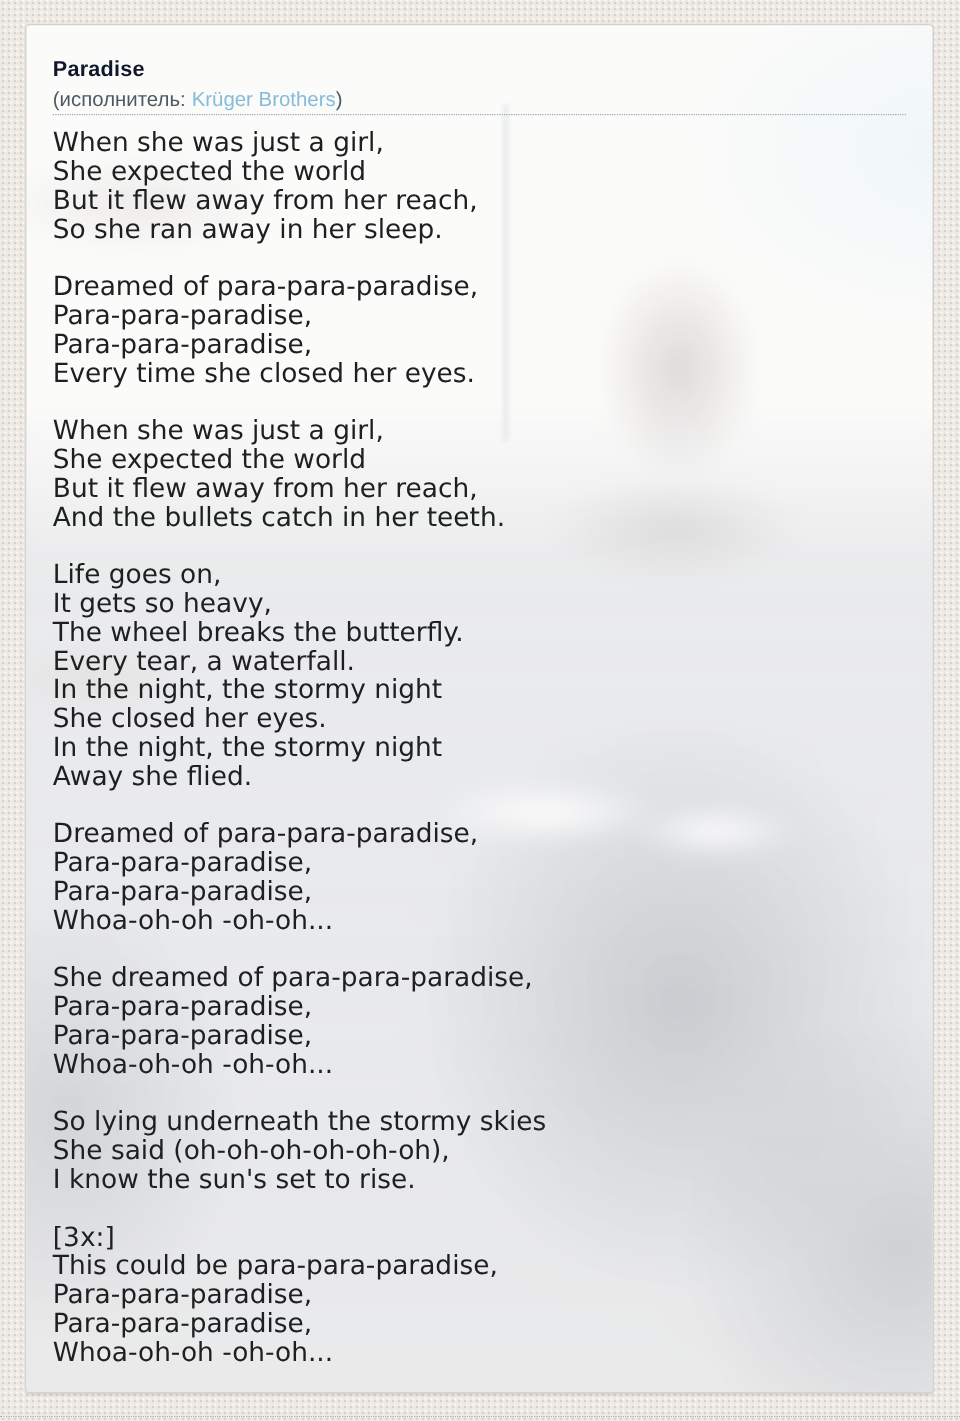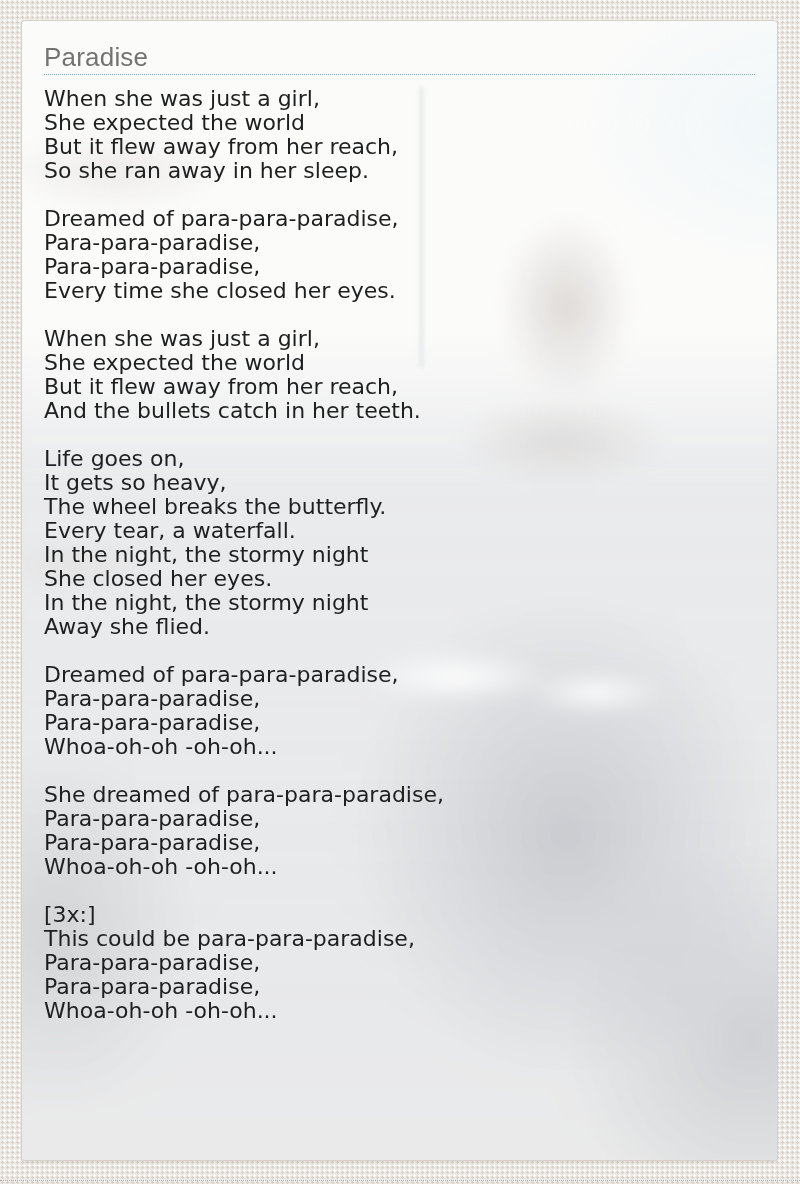--- a/index.html
+++ b/index.html
@@ -75,24 +75,24 @@
     pointer-events: none;
   }
 
   .content {
     position: relative;
     padding: 22px 22px 0 22px;
   }
 
   .title {
     margin: 0;
-    font-size: 26px;
+    font-size: 18px;
     line-height: 28px;
-    font-weight: normal;
-    color: #737373;
+    font-weight: bold;
+    color: #0f172a;
     letter-spacing: 0.2px;
   }
 
   .subtitle {
     margin: 2px 0 0 0;
     font-size: 17px;
     line-height: 19px;
     color: #4d5a64;
   }
   .subtitle .pre { margin-right: 5px; }
@@ -129,27 +129,31 @@
 </style>
 </head>
 <body>
 
 <div class="card">
   <div class="photo"></div>
   <div class="wall-line"></div>
 
   <div class="content">
     <h1 class="title">Paradise</h1>
+    <div class="subtitle">
+      <span class="pre">(исполнитель:</span><a class="artist-link">Krüger Brothers</a><span>)</span>
+    </div>
     <hr class="divider">
 
     <div class="lyrics">
         <p class="stanza">When she was just a girl,<br>She expected the world<br>But it flew away from her reach,<br>So she ran away in her sleep.</p>
         <p class="stanza">Dreamed of para-para-paradise,<br>Para-para-paradise,<br>Para-para-paradise,<br>Every time she closed her eyes.</p>
         <p class="stanza">When she was just a girl,<br>She expected the world<br>But it flew away from her reach,<br>And the bullets catch in her teeth.</p>
         <p class="stanza">Life goes on,<br>It gets so heavy,<br>The wheel breaks the butterfly.<br>Every tear, a waterfall.<br>In the night, the stormy night<br>She closed her eyes.<br>In the night, the stormy night<br>Away she flied.</p>
         <p class="stanza">Dreamed of para-para-paradise,<br>Para-para-paradise,<br>Para-para-paradise,<br>Whoa-oh-oh -oh-oh...</p>
         <p class="stanza">She dreamed of para-para-paradise,<br>Para-para-paradise,<br>Para-para-paradise,<br>Whoa-oh-oh -oh-oh...</p>
+        <p class="stanza">So lying underneath the stormy skies<br>She said (oh-oh-oh-oh-oh-oh),<br>I know the sun's set to rise.</p>
         <p class="stanza">[3x:]<br>This could be para-para-paradise,<br>Para-para-paradise,<br>Para-para-paradise,<br>Whoa-oh-oh -oh-oh...</p>
       </div>
   </div>
 </div>
 
 <div class="bottom-dots"></div>
 
 </body></html>

